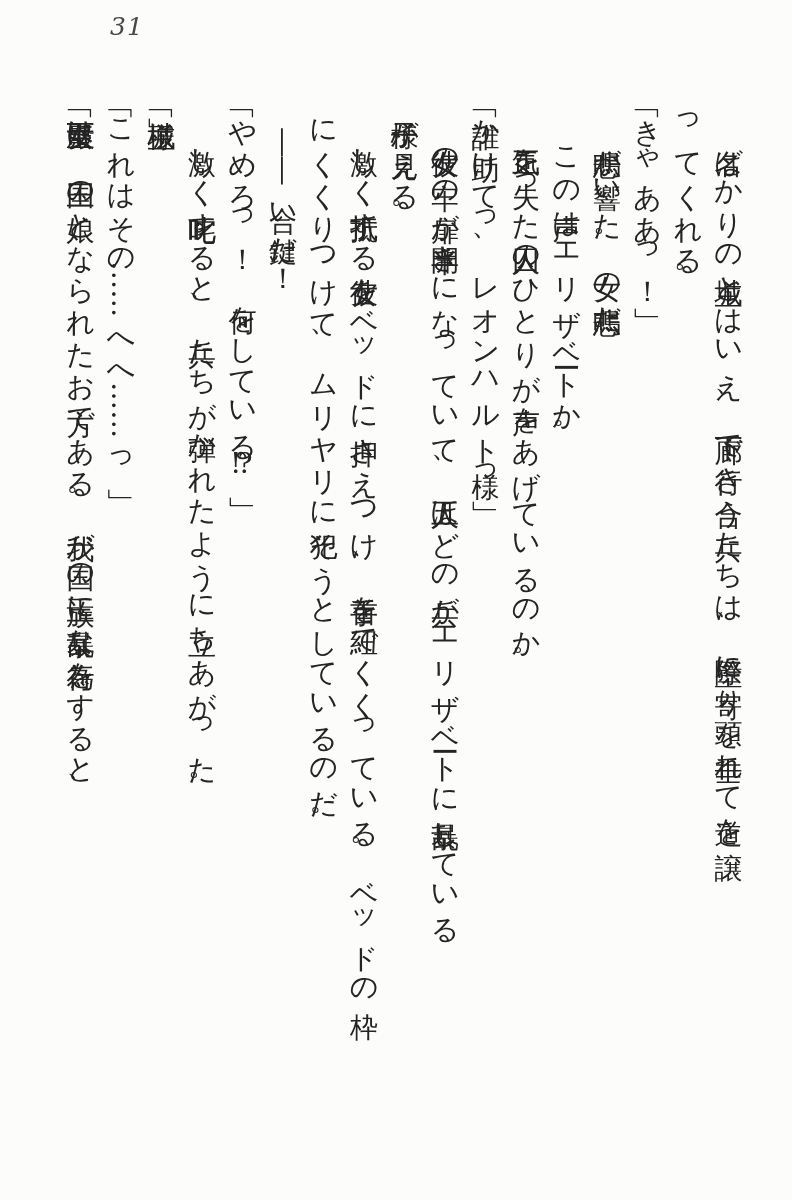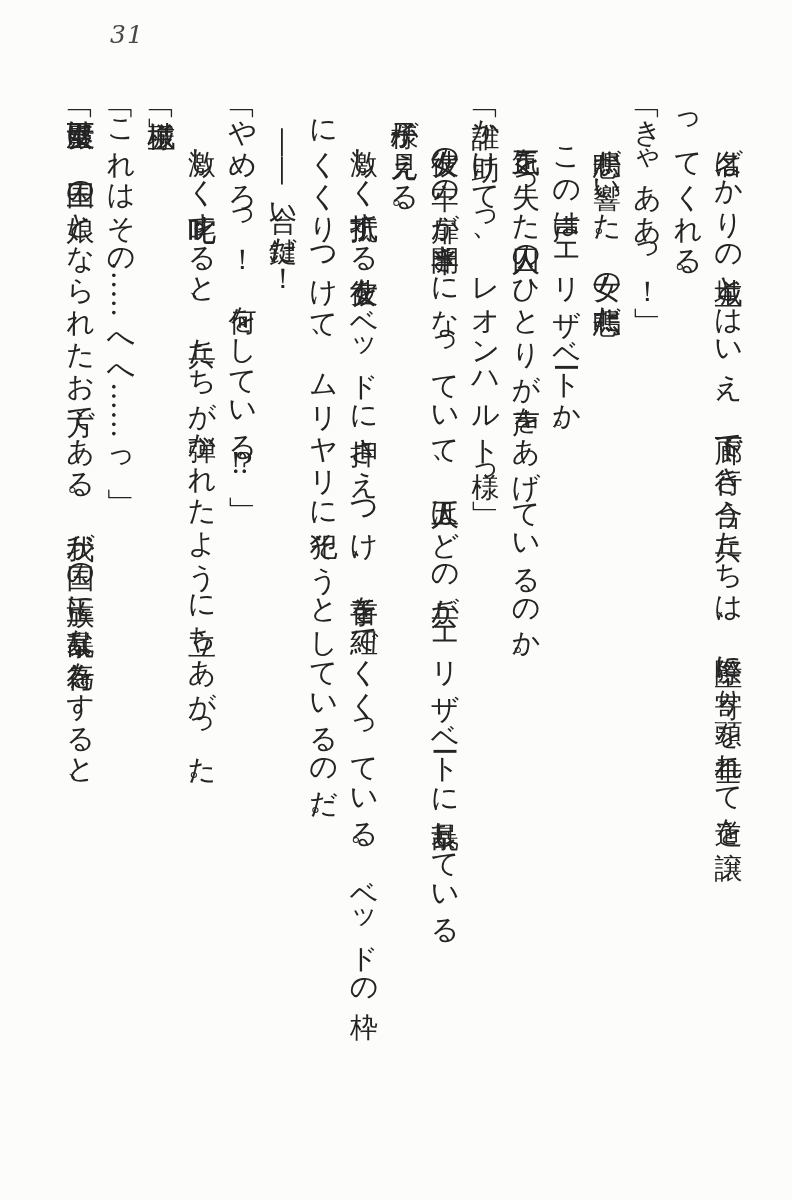--- a/index.html
+++ b/index.html
@@ -14,21 +14,21 @@
   }
   .page {
     position: relative;
     width: 792px;
     height: 1200px;
     background: #fcfcfa;
     color: #242424;
   }
   .page-number {
     position: absolute;
-    top: 20px;
+    top: 12px;
     left: 110px;
     font-family: "DejaVu Serif", serif;
     font-style: italic;
     font-size: 25px;
     letter-spacing: 1px;
     color: #474747;
   }
   .text-block {
     position: absolute;
     top: 100px;

